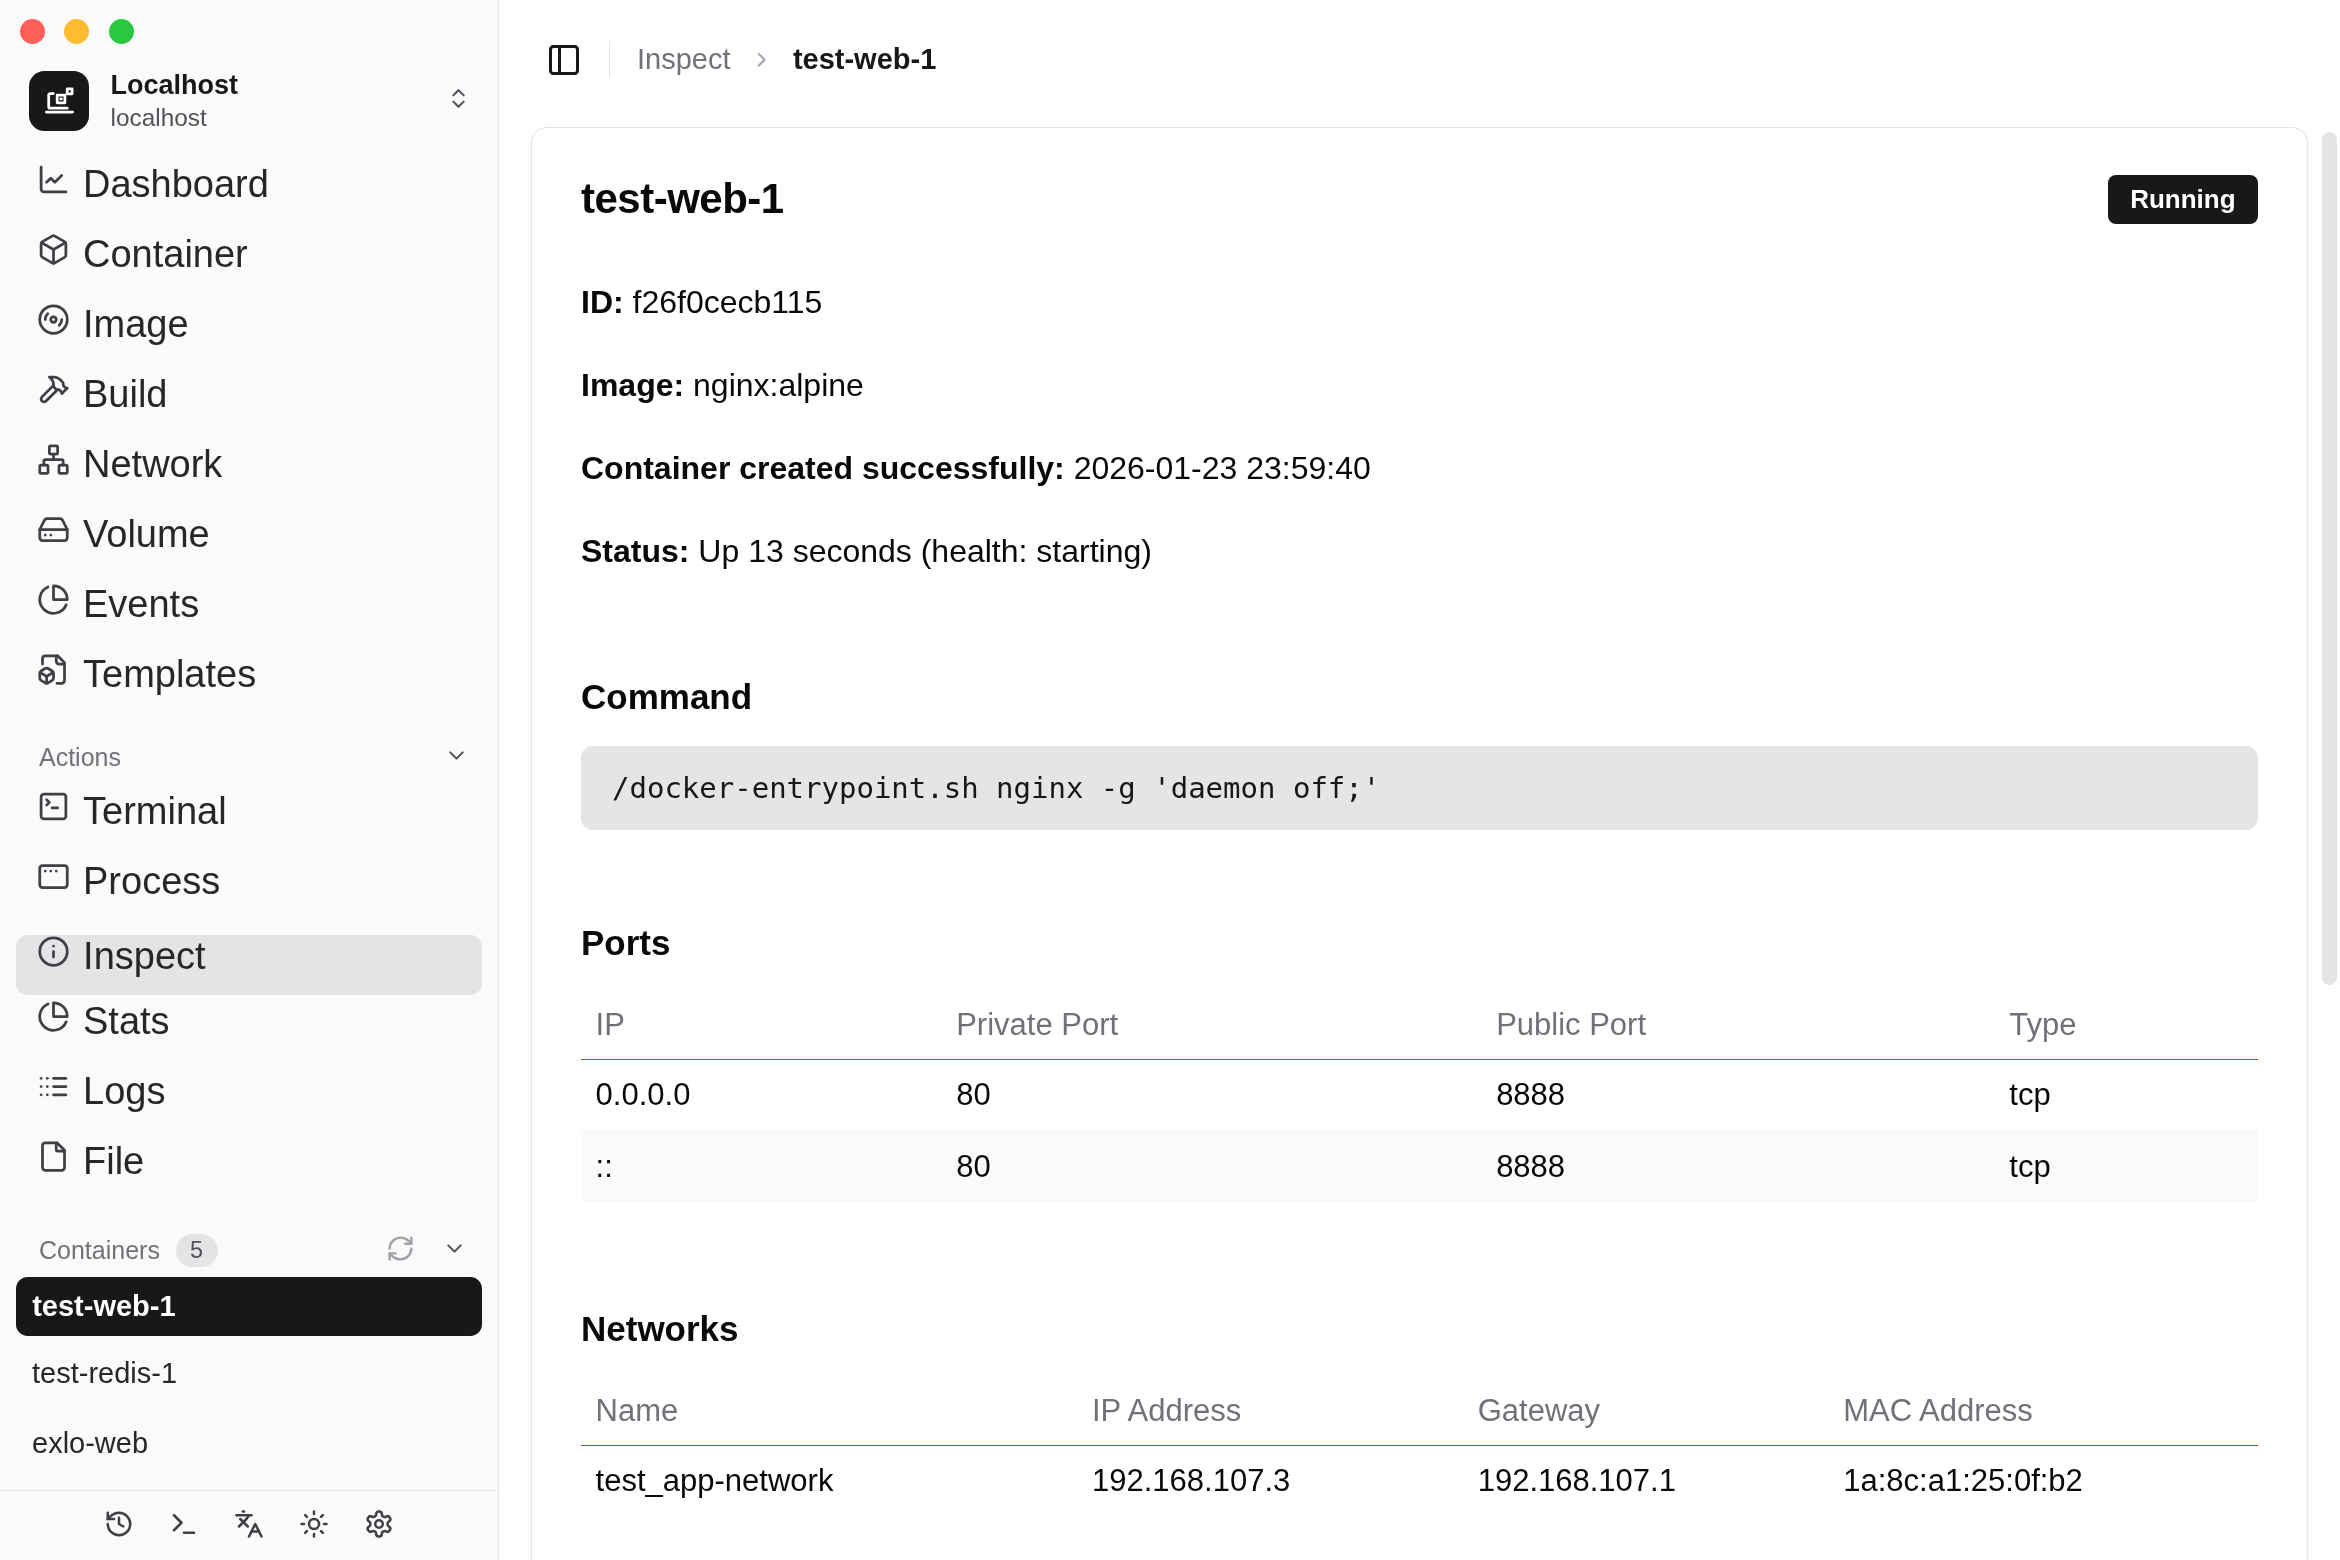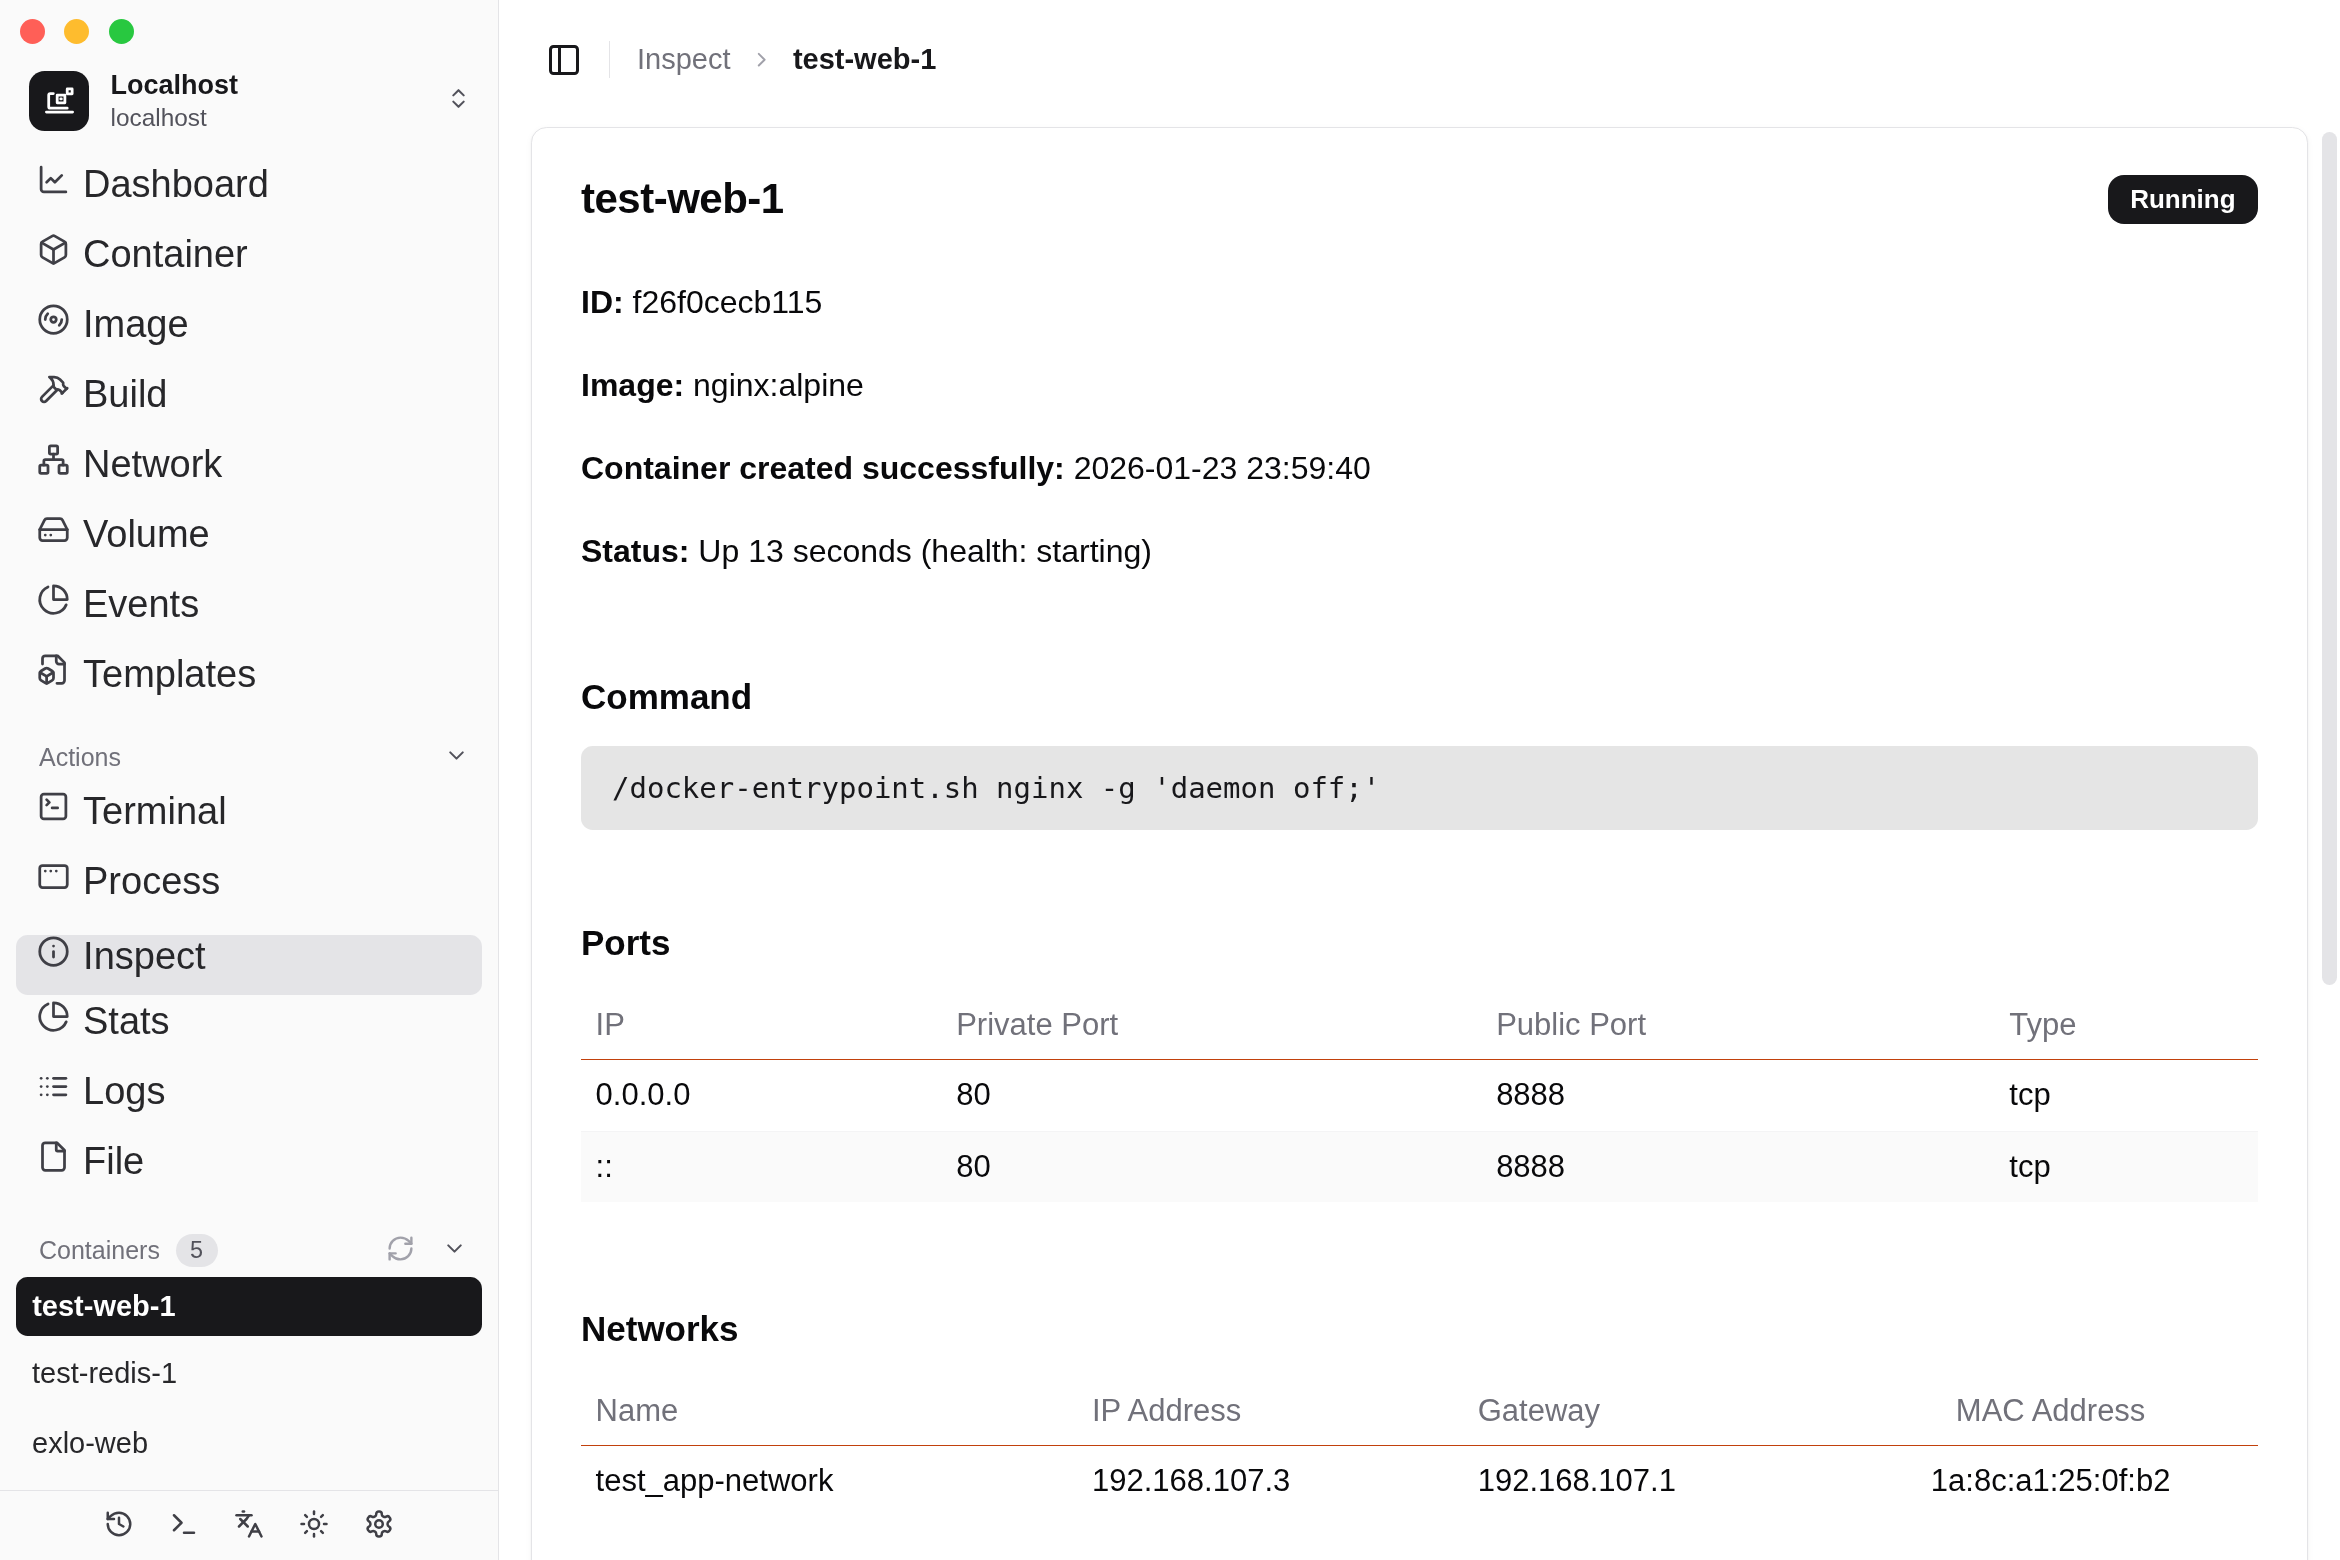--- a/index.html
+++ b/index.html
@@ -67,21 +67,21 @@
   .crumb-current { font-size:29px; font-weight:700; color:#18181b; }
 
   .card { position:absolute; left:32px; top:127px; width:1777px; height:1482px;
     border:1px solid #e4e4e7; border-radius:15.6px; background:#ffffff;
     box-shadow:0 1px 2px rgba(0,0,0,.06), 0 2.9px 7.8px rgba(0,0,0,.04);
     padding:47px 49px; overflow:hidden; }
 
   .card-head { display:flex; align-items:flex-start; }
   .card-title { font-size:42px; font-weight:700; color:#09090b; letter-spacing:-0.5px; }
   .status-badge { margin-left:auto; background:#18181b; color:#ffffff;
-    font-size:26px; font-weight:700; padding:8.8px 22.4px; border-radius:16px; }
+    font-size:26px; font-weight:700; padding:8.8px 22.4px; border-radius:8px; }
 
   .fields { margin-top:60px; }
   .field { font-size:32px; margin-bottom:46px; color:#09090b; }
   .field b { font-weight:700; }
 
   .sec-heading { font-size:35px; font-weight:700; color:#09090b; }
   .sec-command { margin-top:107px; }
   .code-block { margin-top:29px; background:#e5e5e5; border-radius:11.7px;
     padding:25px 31px; font-family:"DejaVu Sans Mono","Liberation Mono",monospace;
     font-size:29px; color:#18181b; white-space:pre; }
@@ -91,21 +91,21 @@
   .tbl { margin-top:29px; width:100%; }
   .tr { display:flex; align-items:center; }
   .tr.head { height:68px; border-bottom:1px solid #c2410c; }
   .tr.body { height:71px; }
   .tr.stripe { background:#fafafa; }
   .tr.rule { border-top:1px solid #f4f4f5; }
   .td, .th { padding-left:14.6px; font-size:31px; }
   .th { color:#71717a; font-weight:400; }
   .td { color:#09090b; }
   .pc1{width:21.5%;} .pc2{width:32.2%;} .pc3{width:30.6%;} .pc4{width:15.7%;}
-  .nc1{width:29.6%;} .nc2{width:23.0%;} .nc3{width:21.8%;} .nc4{width:25.6%;text-align:center;}
+  .nc1{width:29.6%;} .nc2{width:23.0%;} .nc3{width:21.8%;} .nc4{width:25.6%;}
 
   .scroll-thumb { position:absolute; right:2.9px; top:132px; width:15.6px; height:853px;
     border-radius:7.8px; background:#e4e4e7; }
 </style>
 </head>
 <body>
 
 <aside class="sidebar">
 
   <div class="traffic">

